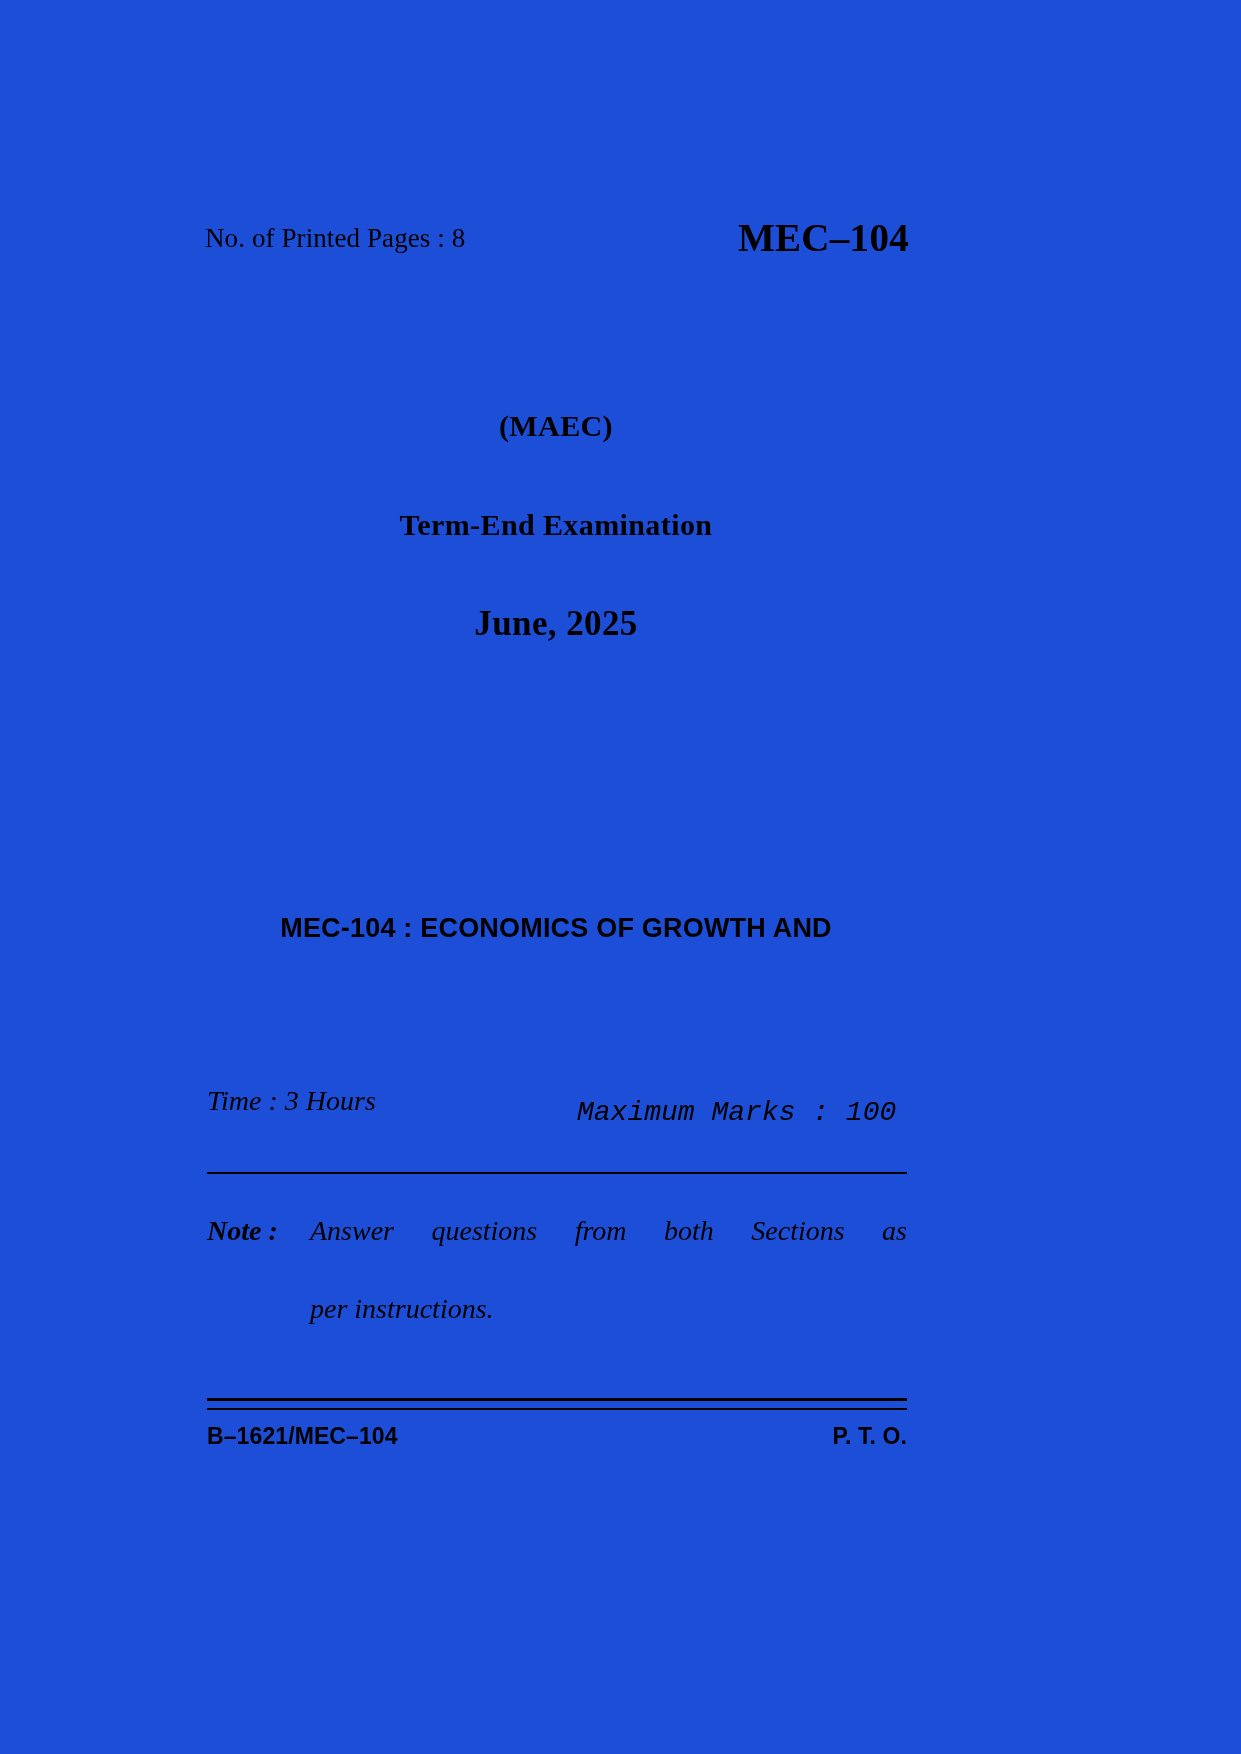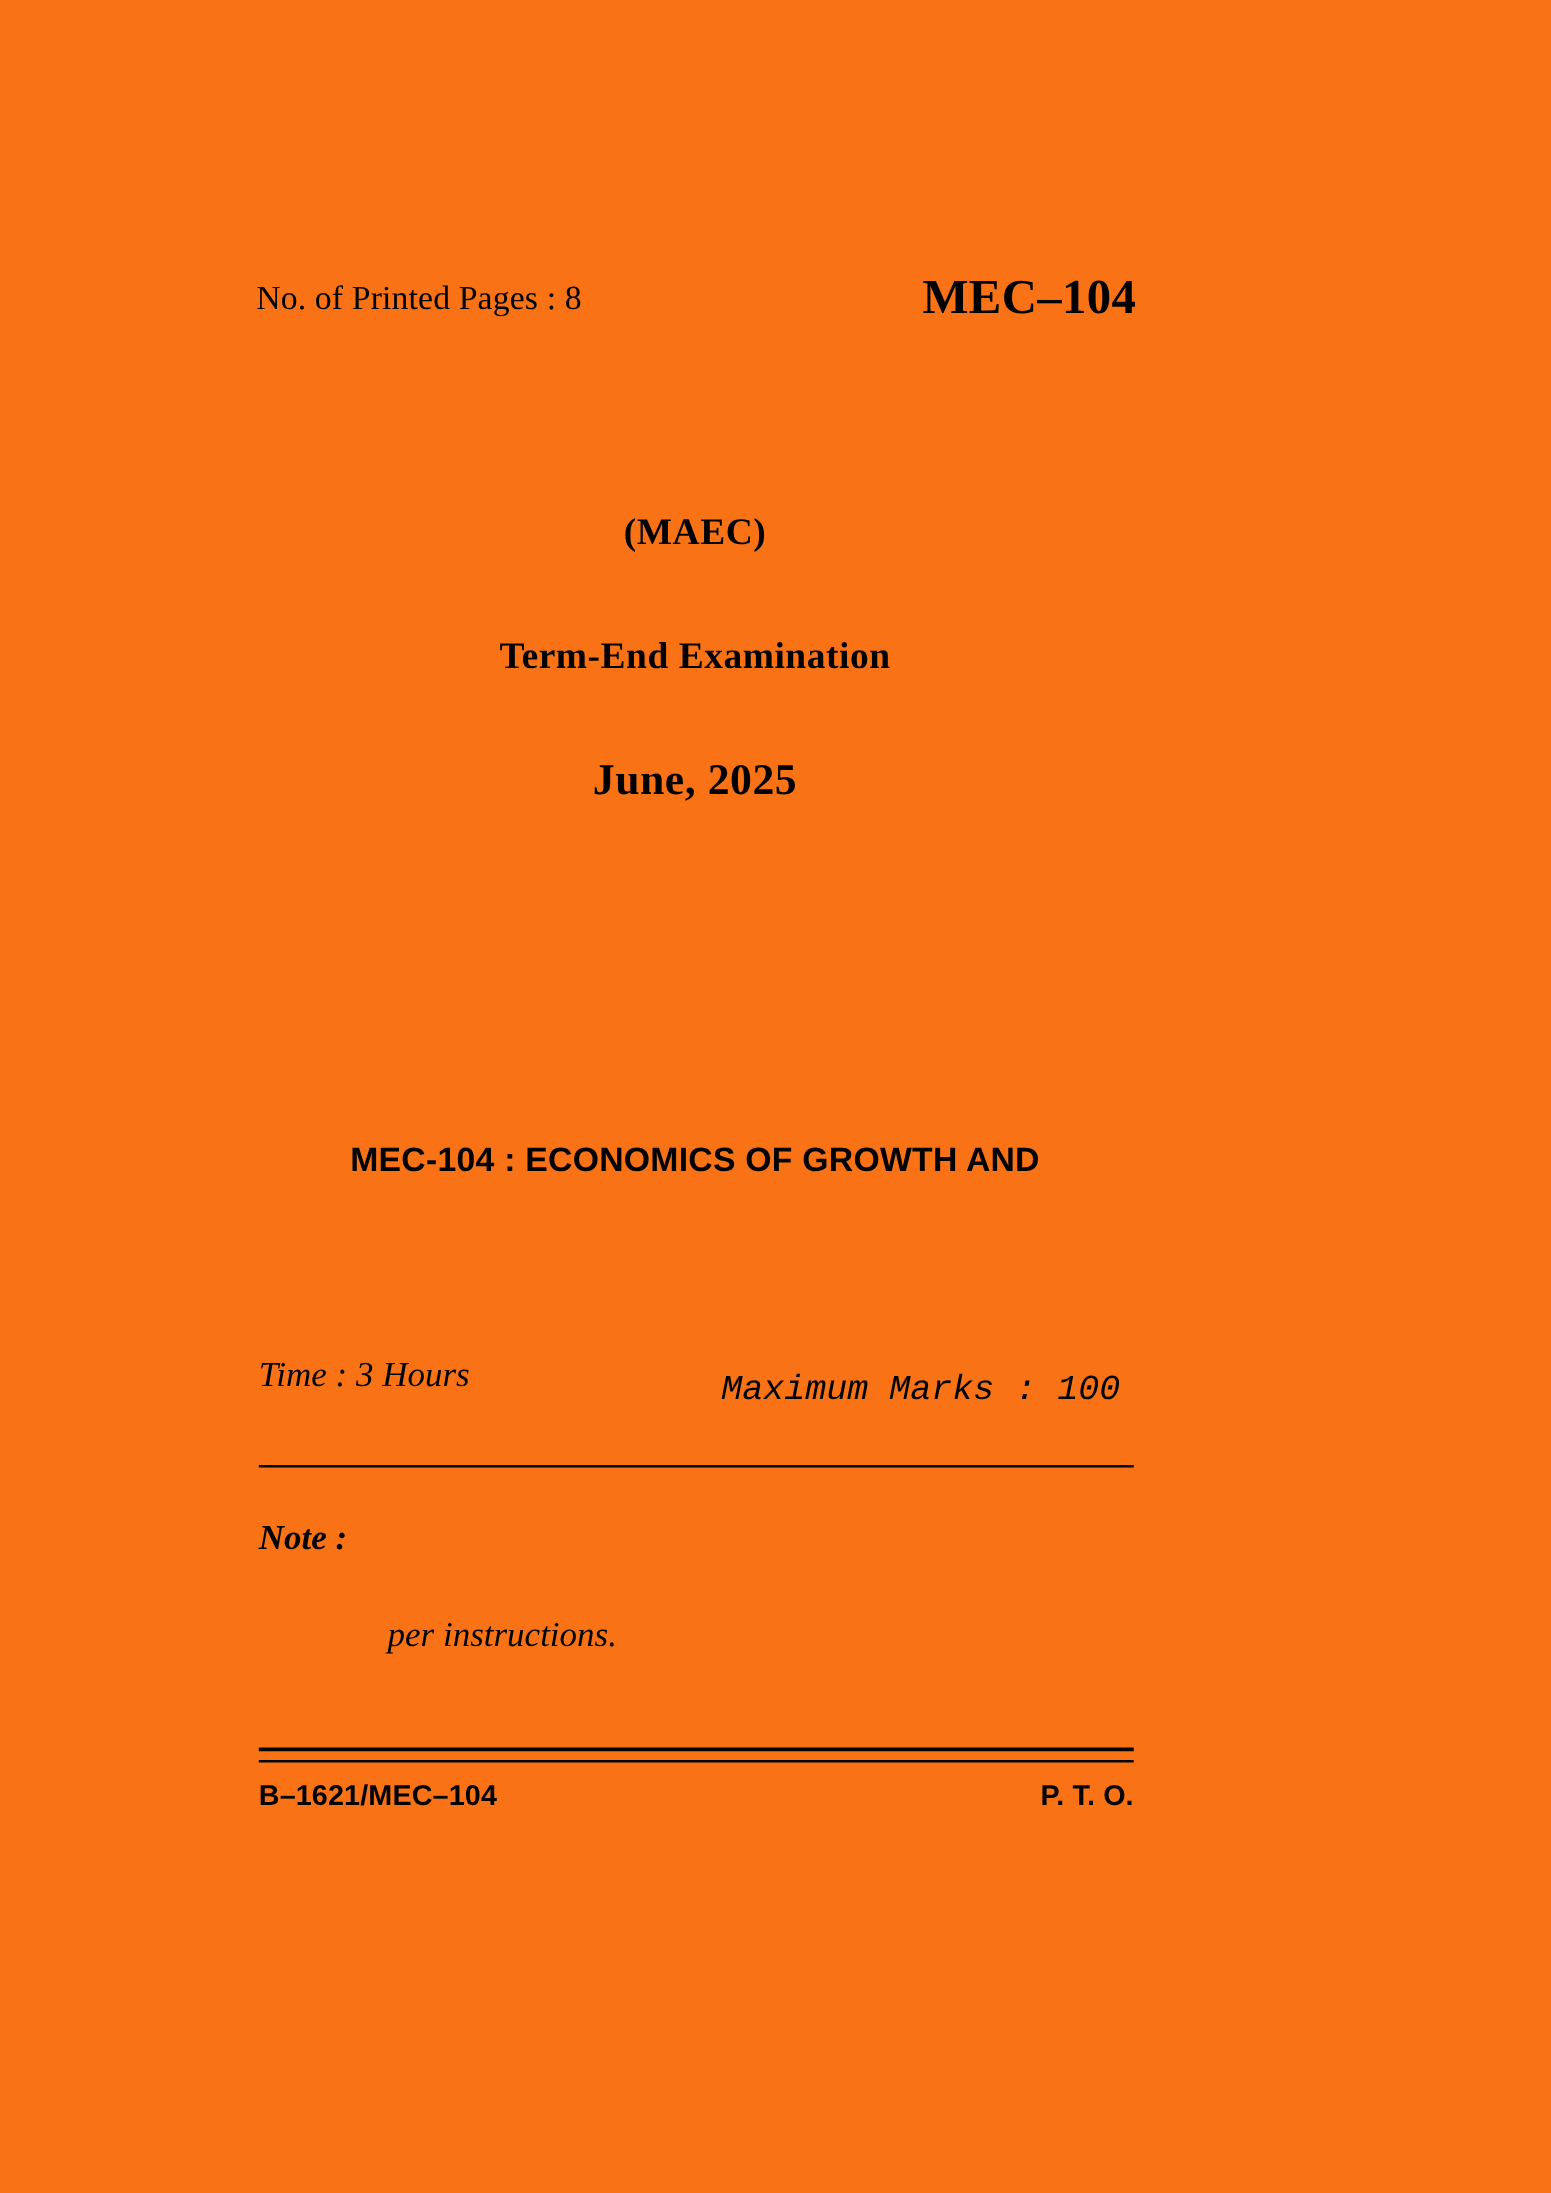--- a/index.html
+++ b/index.html
@@ -16,21 +16,21 @@
     position: relative;
     overflow: hidden;
   }
 
   .page {
     position: absolute;
     left: 0;
     top: 0;
     width: 1241px;
     height: 1754px;
-    background: #f97316;
+    background: #1d4ed8;
   }
 
   
   .content {
     position: absolute;
     left: 205px;
     top: 0;
     width: 702px;
   }
 
@@ -277,20 +277,28 @@
     <div class="meta-row">
       <div class="meta-time">Time : 3 Hours</div>
       <div class="meta-marks">Maximum Marks : 100</div>
     </div>
 
     <div class="rule-top"></div>
 
     <div class="note-block">
       <div class="note-first">
         <span class="note-label">Note :</span>
+        <span class="note-body">
+            <span>Answer</span>
+            <span>questions</span>
+            <span>from</span>
+            <span>both</span>
+            <span>Sections</span>
+            <span>as</span>
+          </span>
       </div>
       <div class="note-second">per instructions.</div>
     </div>
 
     <div class="rule-bottom"></div>
 
     <div class="footer-row">
       <div class="footer-left">B–1621/MEC–104</div>
       <div class="footer-right">P. T. O.</div>
     </div>

